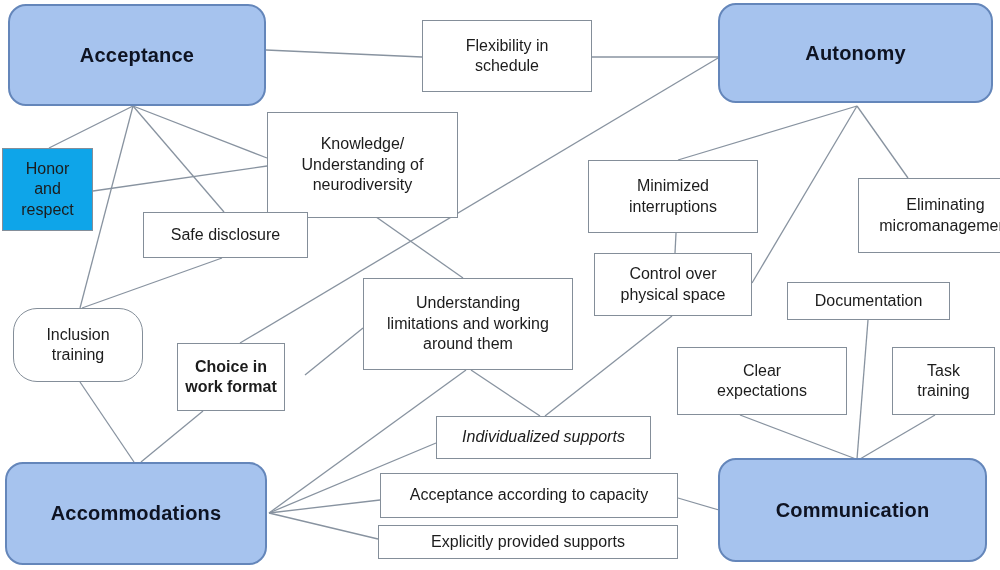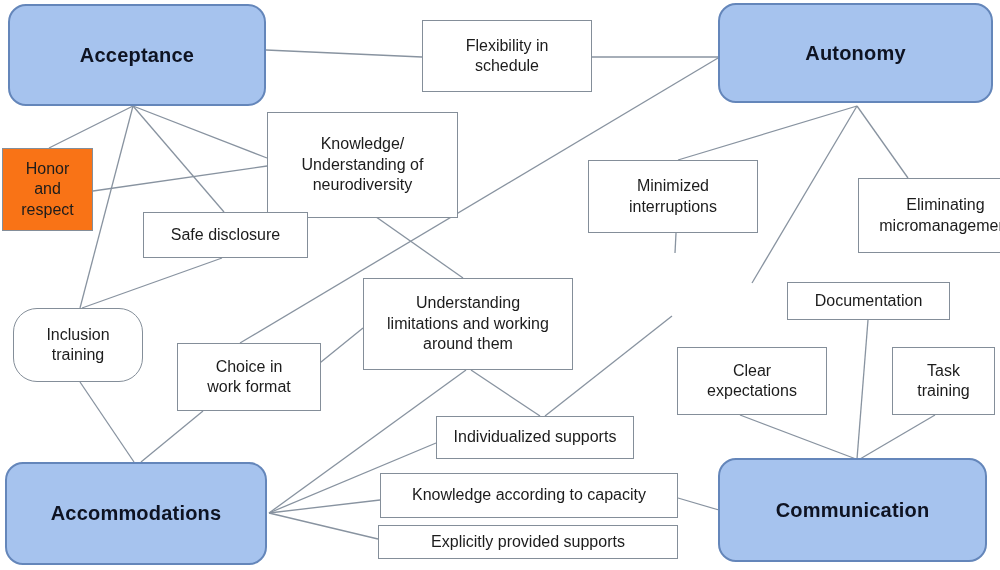--- a/index.html
+++ b/index.html
@@ -93,67 +93,71 @@
     <div class="node category" style="left: 5px; top: 462px; width: 262px; height: 103px; background: rgb(166, 195, 238); border-color: rgb(100, 134, 186);">
       <span>Accommodations</span>
     </div>
     <div class="node category" style="left: 718px; top: 458px; width: 269px; height: 104px; background: rgb(166, 195, 238); border-color: rgb(100, 134, 186);">
       <span>Communication</span>
     </div>
     <div class="node item" style="left: 422px; top: 20px; width: 170px; height: 72px; background: rgb(255, 255, 255); border-color: rgb(132, 142, 153);">
       <span>Flexibility in
 schedule</span>
     </div>
-    <div class="node item" style="left: 2px; top: 148px; width: 91px; height: 83px; background: #f97316; border-color: rgb(132, 142, 153);">
+    <div class="node item" style="left: 2px; top: 148px; width: 91px; height: 83px; background: #0ea5e9; border-color: rgb(132, 142, 153);">
       <span>Honor
 and
 respect</span>
     </div>
     <div class="node item" style="left: 267px; top: 112px; width: 191px; height: 106px; background: rgb(255, 255, 255); border-color: rgb(132, 142, 153);">
       <span>Knowledge/
 Understanding of
 neurodiversity</span>
     </div>
     <div class="node item" style="left: 143px; top: 212px; width: 165px; height: 46px; background: rgb(255, 255, 255); border-color: rgb(132, 142, 153);">
       <span>Safe disclosure</span>
     </div>
     <div class="node item" style="left: 588px; top: 160px; width: 170px; height: 73px; background: rgb(255, 255, 255); border-color: rgb(132, 142, 153);">
       <span>Minimized
 interruptions</span>
     </div>
     <div class="node item" style="left: 822px; top: 178px; width: 175px; height: 75px; background: rgb(255, 255, 255); border-color: rgb(132, 142, 153); margin-left: 36px;">
       <span>Eliminating
 micromanagement</span>
     </div>
+    <div class="node item" style="left: 594px; top: 253px; width: 158px; height: 63px; background: rgb(255, 255, 255); border-color: rgb(132, 142, 153);">
+      <span>Control over
+physical space</span>
+    </div>
     <div class="node item" style="left: 787px; top: 282px; width: 163px; height: 38px; background: rgb(255, 255, 255); border-color: rgb(132, 142, 153);">
       <span>Documentation</span>
     </div>
     <div class="node item" style="left: 13px; top: 308px; width: 130px; height: 74px; background: rgb(255, 255, 255); border-color: rgb(132, 142, 153); border-radius: 24px;">
       <span>Inclusion
 training</span>
     </div>
-    <div class="node item" style="left: 177px; top: 343px; width: 144px; height: 68px; background: rgb(255, 255, 255); border-color: rgb(132, 142, 153);">
+    <div class="node item" style="left: 177px; top: 343px; width: 108px; height: 68px; background: rgb(255, 255, 255); border-color: rgb(132, 142, 153); font-weight: bold;">
       <span>Choice in
 work format</span>
     </div>
     <div class="node item" style="left: 363px; top: 278px; width: 210px; height: 92px; background: rgb(255, 255, 255); border-color: rgb(132, 142, 153);">
       <span>Understanding
 limitations and working
 around them</span>
     </div>
-    <div class="node item" style="left: 677px; top: 347px; width: 150px; height: 68px; background: rgb(255, 255, 255); border-color: rgb(132, 142, 153);">
+    <div class="node item" style="left: 677px; top: 347px; width: 170px; height: 68px; background: rgb(255, 255, 255); border-color: rgb(132, 142, 153);">
       <span>Clear
 expectations</span>
     </div>
     <div class="node item" style="left: 892px; top: 347px; width: 103px; height: 68px; background: rgb(255, 255, 255); border-color: rgb(132, 142, 153);">
       <span>Task
 training</span>
     </div>
-    <div class="node item" style="left: 436px; top: 416px; width: 198px; height: 43px; background: rgb(255, 255, 255); border-color: rgb(132, 142, 153);">
+    <div class="node item" style="left: 436px; top: 416px; width: 215px; height: 43px; background: rgb(255, 255, 255); border-color: rgb(132, 142, 153); font-style: italic;">
       <span>Individualized supports</span>
     </div>
     <div class="node item" style="left: 380px; top: 473px; width: 298px; height: 45px; background: rgb(255, 255, 255); border-color: rgb(132, 142, 153);">
-      <span>Knowledge according to capacity</span>
+      <span>Acceptance according to capacity</span>
     </div>
     <div class="node item" style="left: 378px; top: 525px; width: 300px; height: 34px; background: rgb(255, 255, 255); border-color: rgb(132, 142, 153);">
       <span>Explicitly provided supports</span>
     </div>
   </div>
 
 </body></html>

